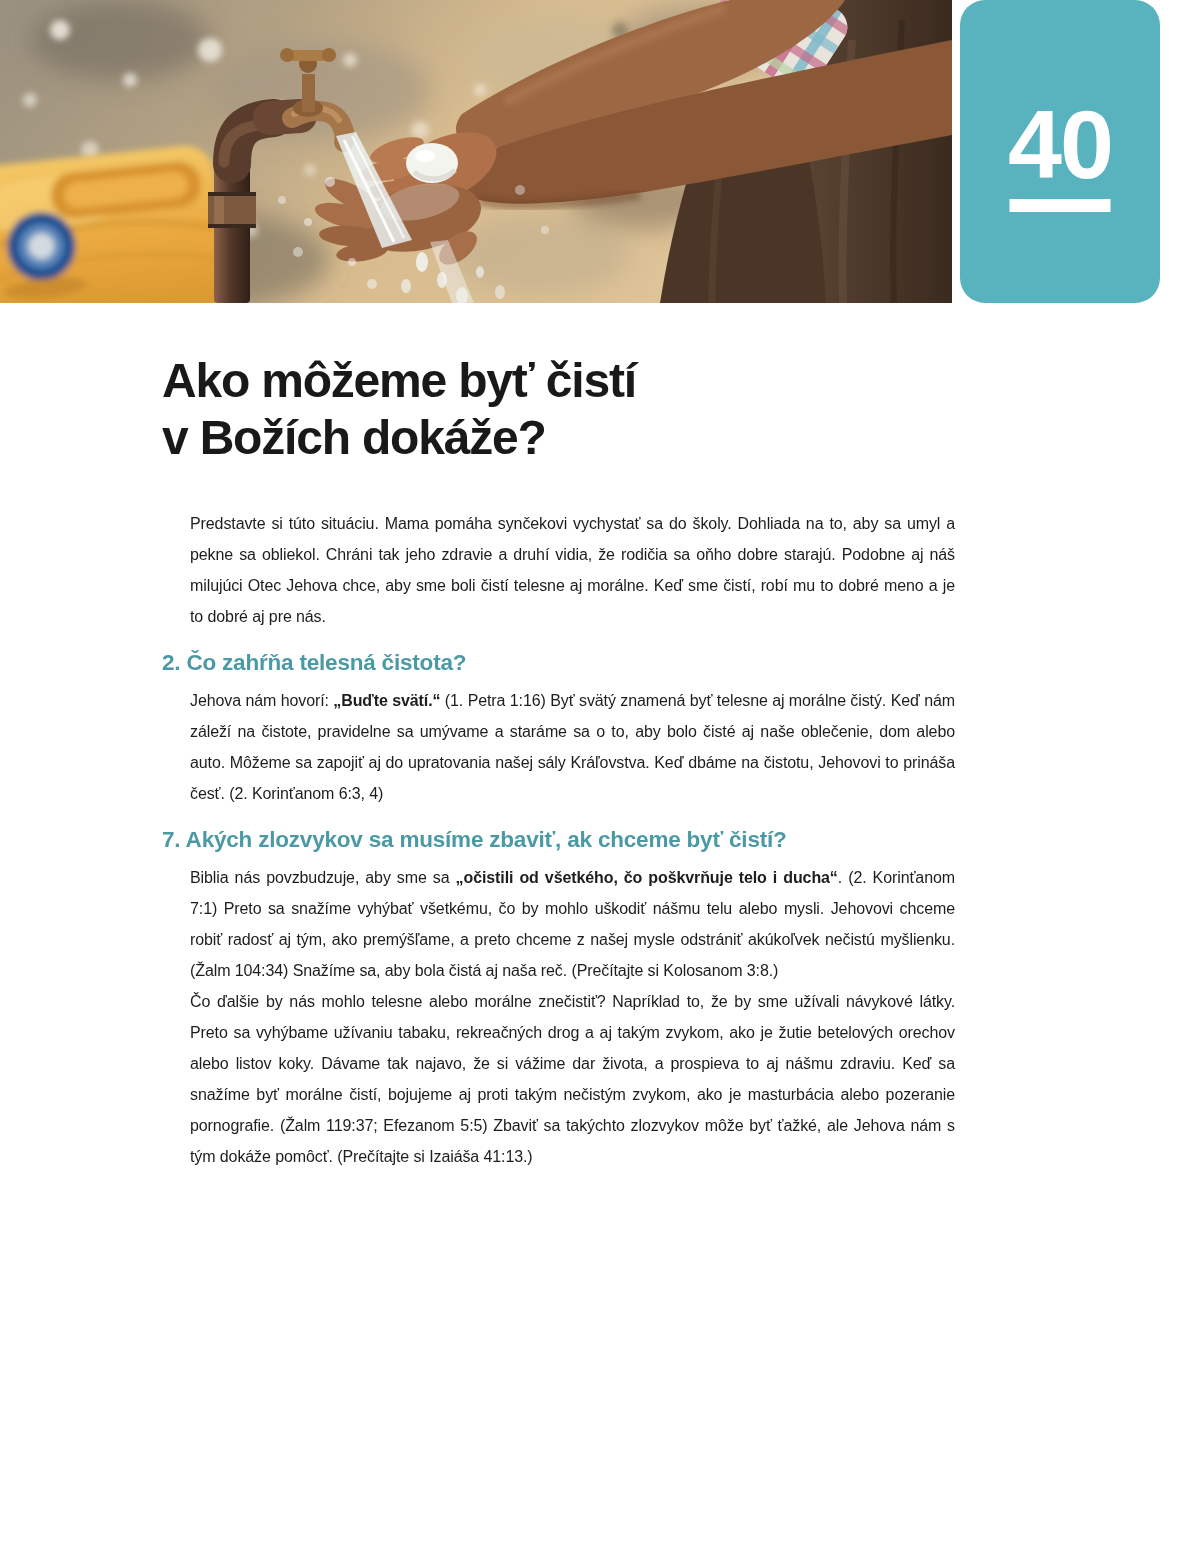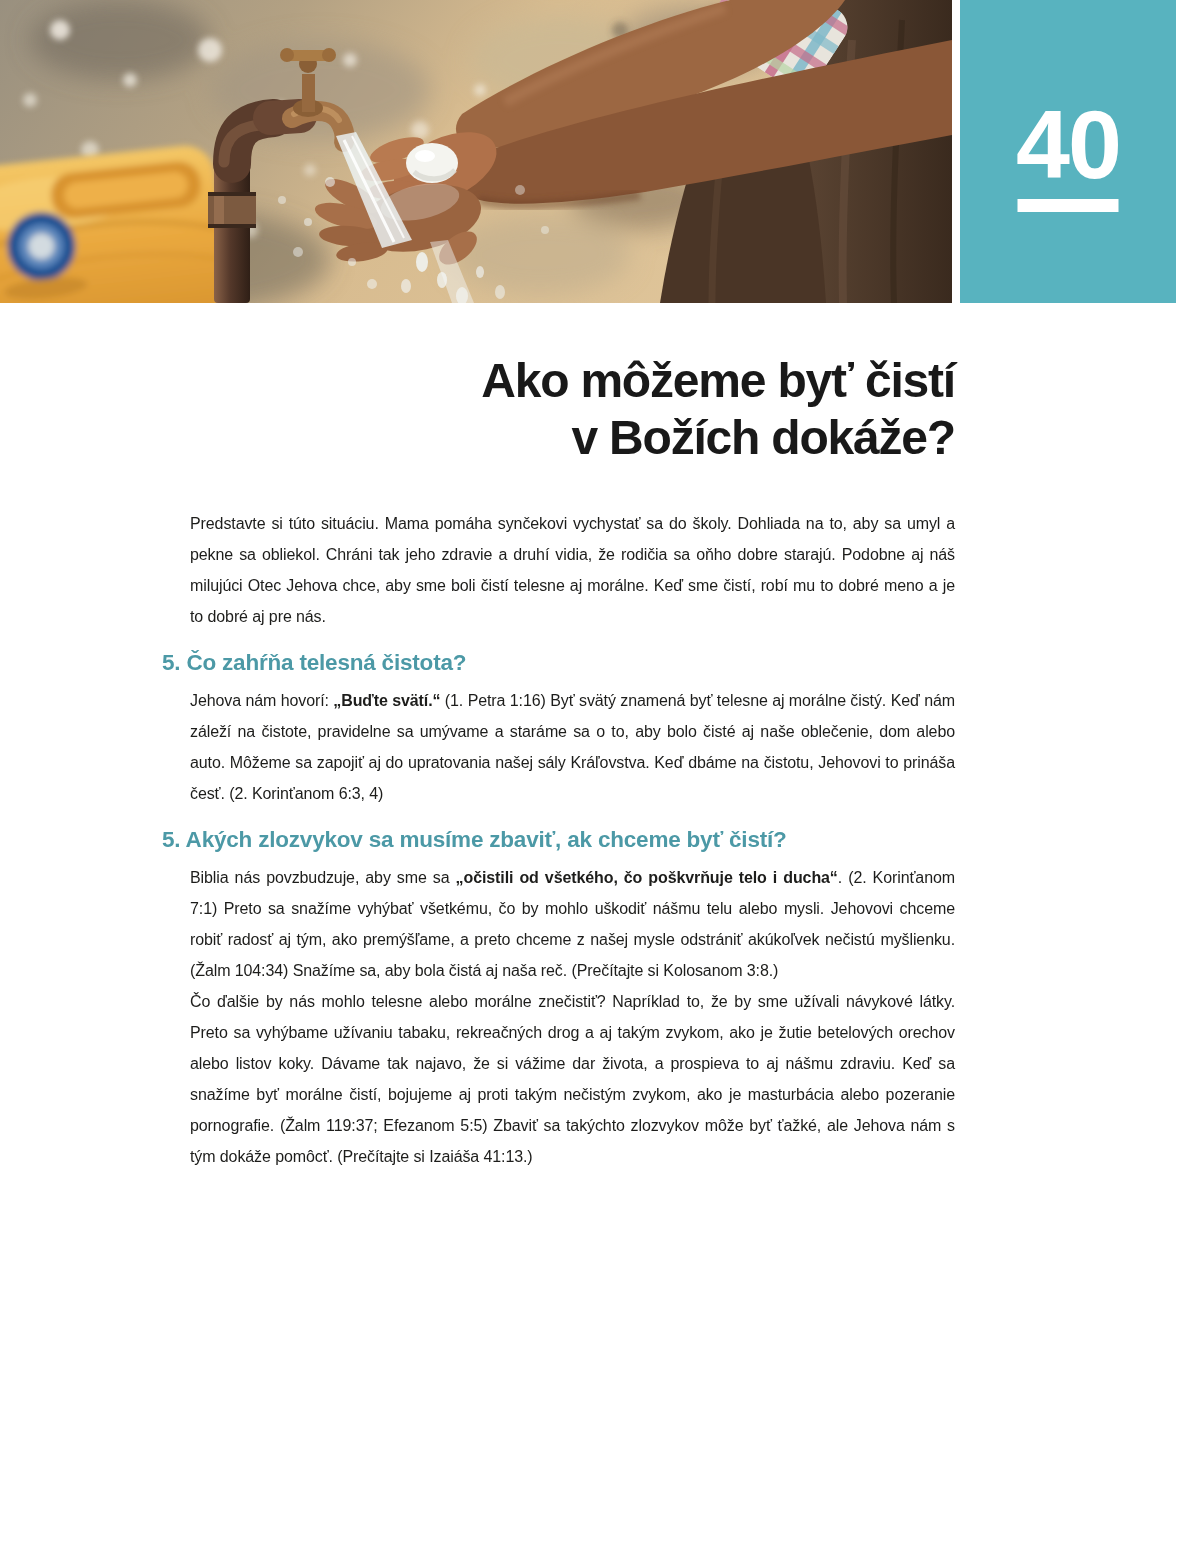--- a/index.html
+++ b/index.html
@@ -16,22 +16,23 @@
   }
   .page{position:relative;width:1200px;height:1543px;background:#fff;}
 
   
   .hero{position:relative;width:1200px;height:303px;}
   .hero-photo{
     position:absolute;left:0;top:0;width:952px;height:303px;overflow:hidden;background:#cdbb96;
   }
   .hero-photo svg{display:block;}
   .lesson-badge{
-    position:absolute;left:960px;top:0;width:216px;height:303px;
+    position:absolute;left:960px;top:0;width:200px;height:303px;
     background:var(--accent-teal);
+    border-radius:25px;
   }
   .lesson-number{
     position:absolute;top:96px;left:0;width:100%;
     text-align:center;font-size:97px;font-weight:700;color:#ffffff;
     letter-spacing:-2px;line-height:1;
   }
   .lesson-underline{
     position:absolute;top:199px;left:50%;transform:translateX(-50%);
     width:101px;height:13px;background:#ffffff;
   }
@@ -39,21 +40,21 @@
   
   .content{
     box-sizing:border-box;width:1200px;
     padding:0 245px 0 162px;
   }
   .title{
     margin:49px 0 0 0;
     font-size:48px;line-height:57px;font-weight:700;
     letter-spacing:-1.2px;color:#191919;
   }
-  .title span{display:block;text-align:right;}
+  .title span{display:block;}
   .para{
     margin:0;padding-left:28px;
     text-align:justify;
     font-size:16px;line-height:31px;
     letter-spacing:-0.1px;
     color:var(--text-color);
   }
   .para strong{font-weight:700;margin-top:32px;}
   .intro{margin-top:42px;}
   .section-heading{
@@ -268,24 +269,24 @@
 
   <main class="content">
     <h1 class="title">
       <span>Ako môžeme byť čistí</span>
       <span>v Božích dokáže?</span>
     </h1>
 
     <p class="para intro"><span>Predstavte si túto situáciu. Mama pomáha synčekovi vychystať sa do školy. Dohliada na to, aby sa umyl a pekne sa obliekol. Chráni tak jeho zdravie a druhí vidia, že rodičia sa oňho dobre starajú. Podobne aj náš milujúci Otec Jehova chce, aby sme boli čistí telesne aj morálne. Keď sme čistí, robí mu to dobré meno a je to dobré aj pre nás.</span></p>
 
     <section class="lesson-section">
-      <h2 class="section-heading">5. Čo zahŕňa telesná čistota?</h2>
+      <h2 class="section-heading">2. Čo zahŕňa telesná čistota?</h2>
       <p class="para"><span>Jehova nám hovorí: </span><strong>„Buďte svätí.“</strong><span> (1. Petra 1:16) Byť svätý znamená byť telesne aj morálne čistý. Keď nám záleží na čistote, pravidelne sa umývame a staráme sa o to, aby bolo čisté aj naše oblečenie, dom alebo auto. Môžeme sa zapojiť aj do upratovania našej sály Kráľovstva. Keď dbáme na čistotu, Jehovovi to prináša česť. (2. Korinťanom 6:3, 4)</span></p>
     </section>
 
     <section class="lesson-section">
-      <h2 class="section-heading">5. Akých zlozvykov sa musíme zbaviť, ak chceme byť čistí?</h2>
+      <h2 class="section-heading">7. Akých zlozvykov sa musíme zbaviť, ak chceme byť čistí?</h2>
       <p class="para"><span>Biblia nás povzbudzuje, aby sme sa </span><strong>„očistili od všetkého, čo poškvrňuje telo i ducha“</strong><span>. (2. Korinťanom 7:1) Preto sa snažíme vyhýbať všetkému, čo by mohlo uškodiť nášmu telu alebo mysli. Jehovovi chceme robiť radosť aj tým, ako premýšľame, a preto chceme z našej mysle odstrániť akúkoľvek nečistú myšlienku. (Žalm 104:34) Snažíme sa, aby bola čistá aj naša reč. (Prečítajte si Kolosanom 3:8.)</span></p>
       <p class="para"><span>Čo ďalšie by nás mohlo telesne alebo morálne znečistiť? Napríklad to, že by sme užívali návykové látky. Preto sa vyhýbame užívaniu tabaku, rekreačných drog a aj takým zvykom, ako je žutie betelových orechov alebo listov koky. Dávame tak najavo, že si vážime dar života, a prospieva to aj nášmu zdraviu. Keď sa snažíme byť morálne čistí, bojujeme aj proti takým nečistým zvykom, ako je masturbácia alebo pozeranie pornografie. (Žalm 119:37; Efezanom 5:5) Zbaviť sa takýchto zlozvykov môže byť ťažké, ale Jehova nám s tým dokáže pomôcť. (Prečítajte si Izaiáša 41:13.)</span></p>
     </section>
   </main>
 
 </div>
 
 </body></html>

